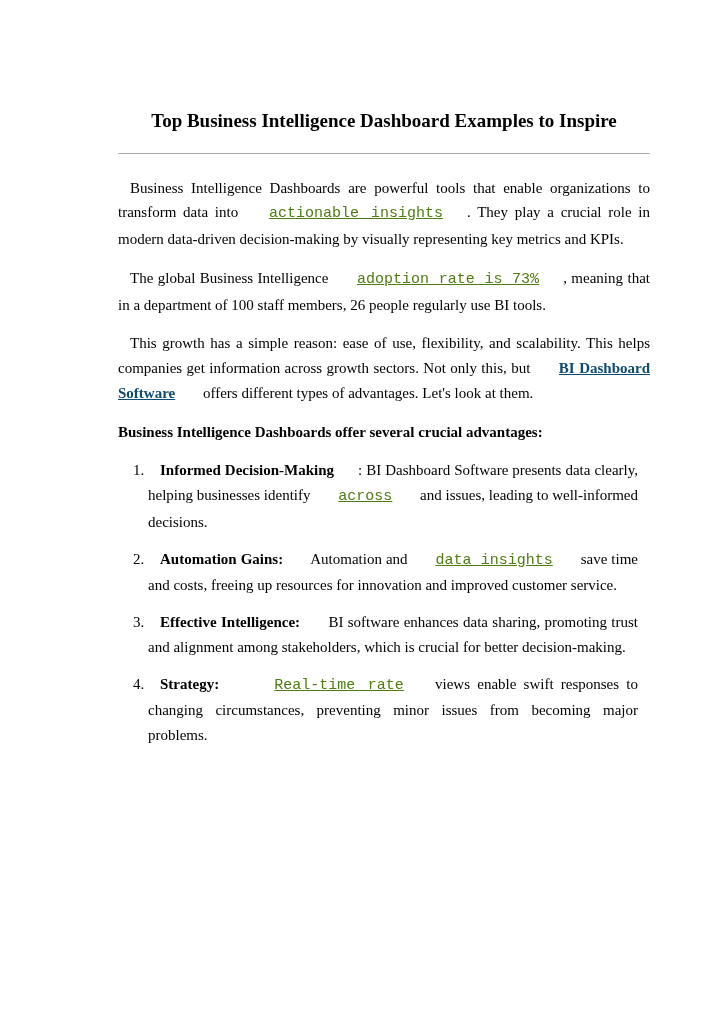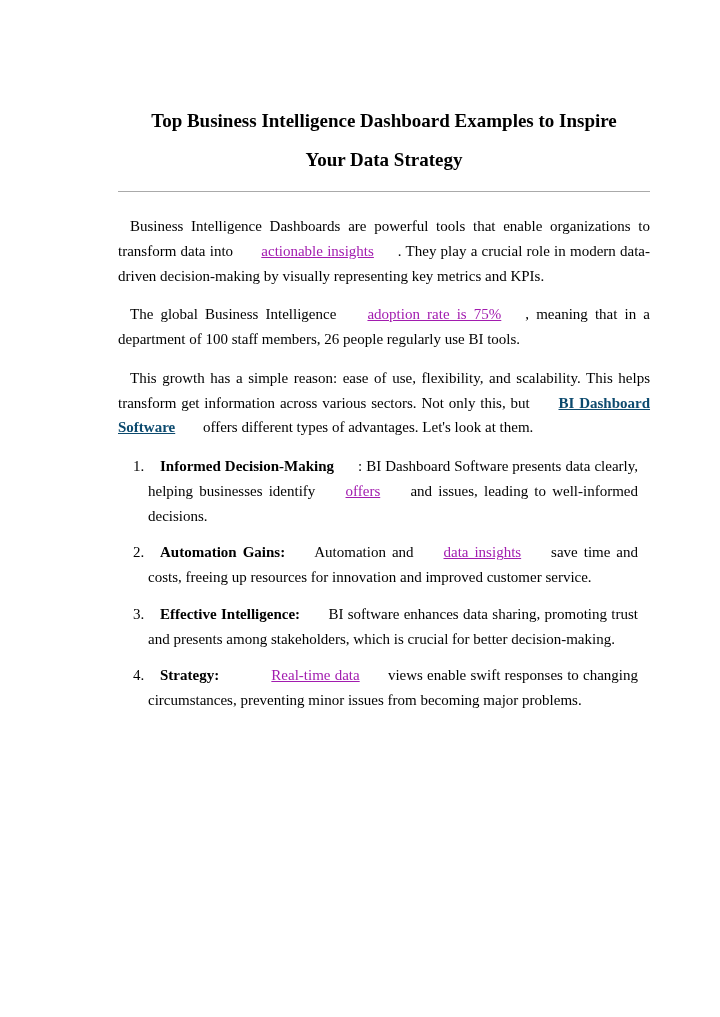--- a/index.html
+++ b/index.html
@@ -35,22 +35,23 @@
       margin-bottom: 22px;
     }
 
     .body-text {
       text-align: justify;
       line-height: 1.65;
       margin-bottom: 14px;
     }
 
     .link {
-      color: #a21caf;
+      color: #4d7c0f;
       text-decoration: underline;
+      font-family: Liberation Mono, monospace;
     }
 
     .bold-link {
       color: #0c4a6e;
       text-decoration: underline;
       font-weight: bold;
     }
 
     .section-heading {
       font-weight: bold;
@@ -78,47 +79,47 @@
     }
   </style>
 </head>
 <body>
 
 <div class="page">
 
   <div class="title">
 
     <div>Top Business Intelligence Dashboard Examples to Inspire</div>
-    <div>Your Data Strategy</div>
   </div>
 
   <hr class="divider">
 
   <p class="body-text">
     <span>Business Intelligence Dashboards are powerful tools that enable organizations to transform data into </span><a class="link" href="#">actionable insights</a><span>. They play a crucial role in modern data-driven decision-making by visually representing key metrics and KPIs.</span>
   </p>
 
   <p class="body-text">
-    <span>The global Business Intelligence </span><a class="link" href="#">adoption rate is 75%</a><span>, meaning that in a department of 100 staff members, 26 people regularly use BI tools.</span>
+    <span>The global Business Intelligence </span><a class="link" href="#">adoption rate is 73%</a><span>, meaning that in a department of 100 staff members, 26 people regularly use BI tools.</span>
   </p>
 
   <p class="body-text">
-    <span>This growth has a simple reason: ease of use, flexibility, and scalability. This helps transform get information across various sectors. Not only this, but </span><a class="bold-link" href="#">BI Dashboard Software</a><span> offers different types of advantages. Let's look at them.</span>
+    <span>This growth has a simple reason: ease of use, flexibility, and scalability. This helps companies get information across growth sectors. Not only this, but </span><a class="bold-link" href="#">BI Dashboard Software</a><span> offers different types of advantages. Let's look at them.</span>
   </p>
 
+  <p class="section-heading">Business Intelligence Dashboards offer several crucial advantages:</p>
 
   <ol>
     <li>
-      <strong>Informed Decision-Making</strong><span>: BI Dashboard Software presents data clearly, helping businesses identify </span><a class="link" href="#">offers</a><span> and issues, leading to well-informed decisions.</span>
+      <strong>Informed Decision-Making</strong><span>: BI Dashboard Software presents data clearly, helping businesses identify </span><a class="link" href="#">across</a><span> and issues, leading to well-informed decisions.</span>
     </li>
     <li>
       <strong>Automation Gains:</strong><span> Automation and </span><a class="link" href="#">data insights</a><span> save time and costs, freeing up resources for innovation and improved customer service.</span>
     </li>
     <li>
-      <strong>Effective Intelligence:</strong><span> BI software enhances data sharing, promoting trust and presents among stakeholders, which is crucial for better decision-making.</span>
+      <strong>Effective Intelligence:</strong><span> BI software enhances data sharing, promoting trust and alignment among stakeholders, which is crucial for better decision-making.</span>
     </li>
     <li>
-      <strong>Strategy:</strong><span> </span><a class="link" href="#">Real-time data</a><span> views enable swift responses to changing circumstances, preventing minor issues from becoming major problems.</span>
+      <strong>Strategy:</strong><span> </span><a class="link" href="#">Real-time rate</a><span> views enable swift responses to changing circumstances, preventing minor issues from becoming major problems.</span>
     </li>
   </ol>
 
 
 </div>
 
 </body></html>

